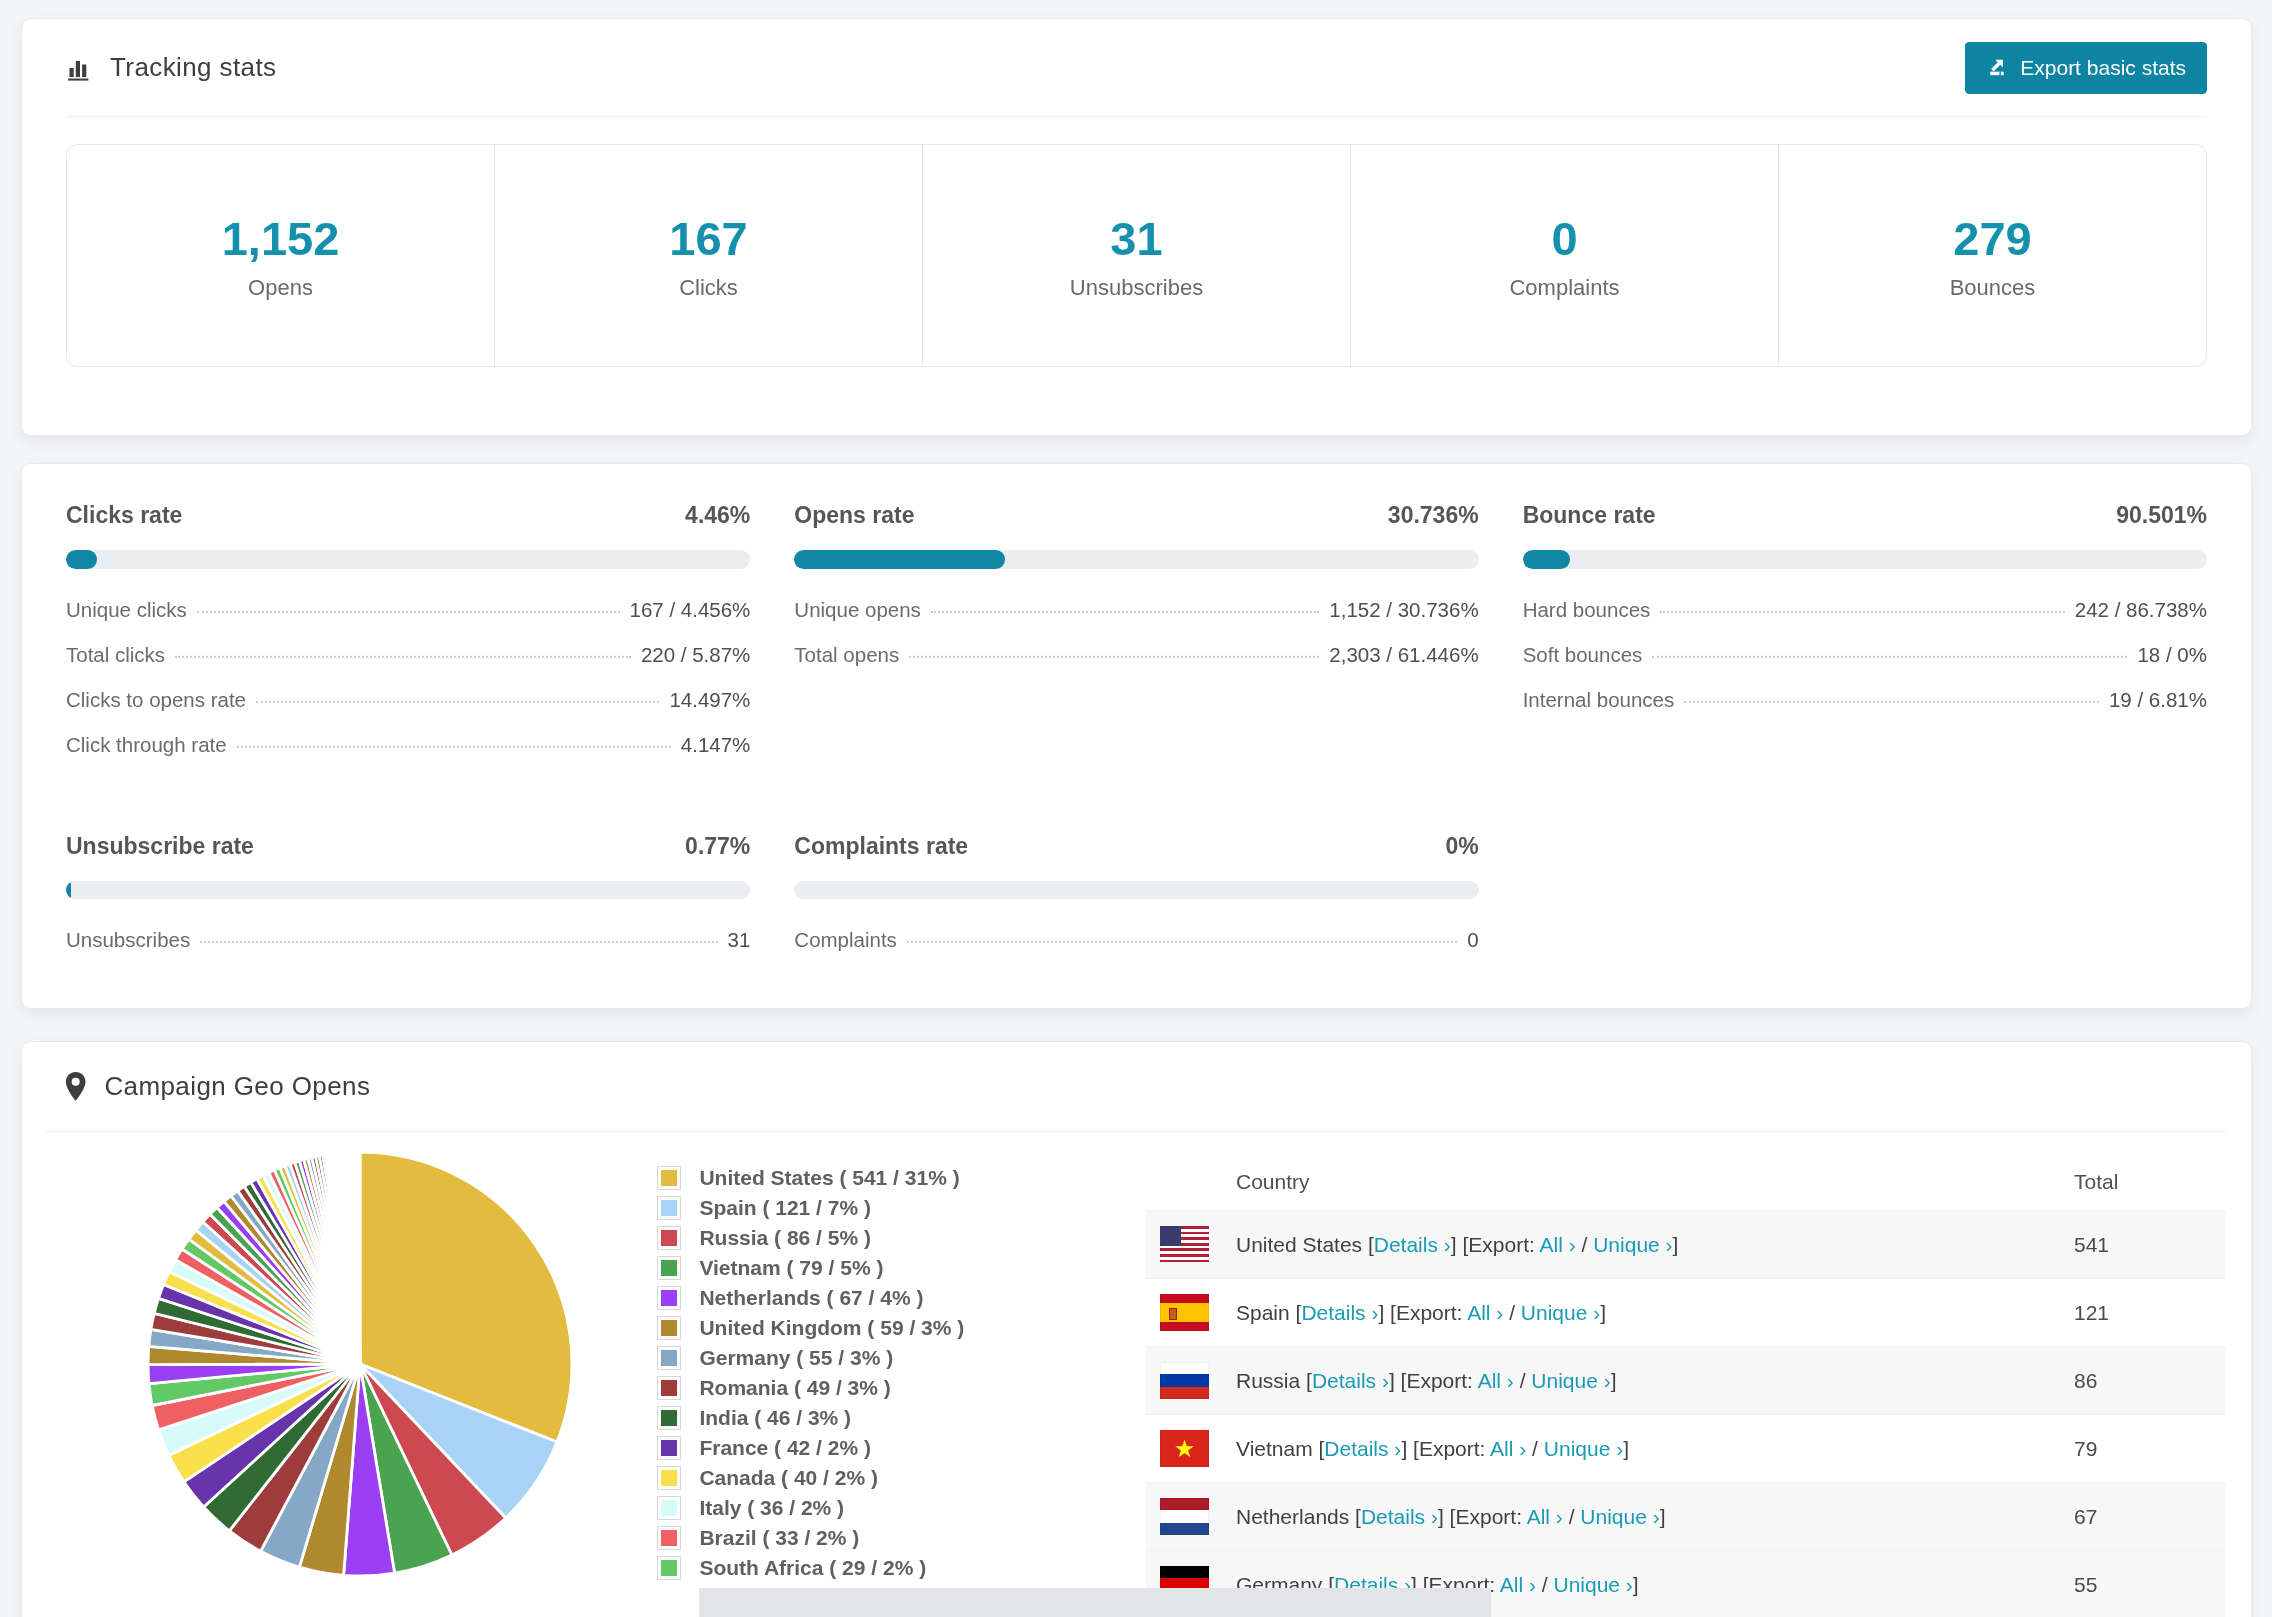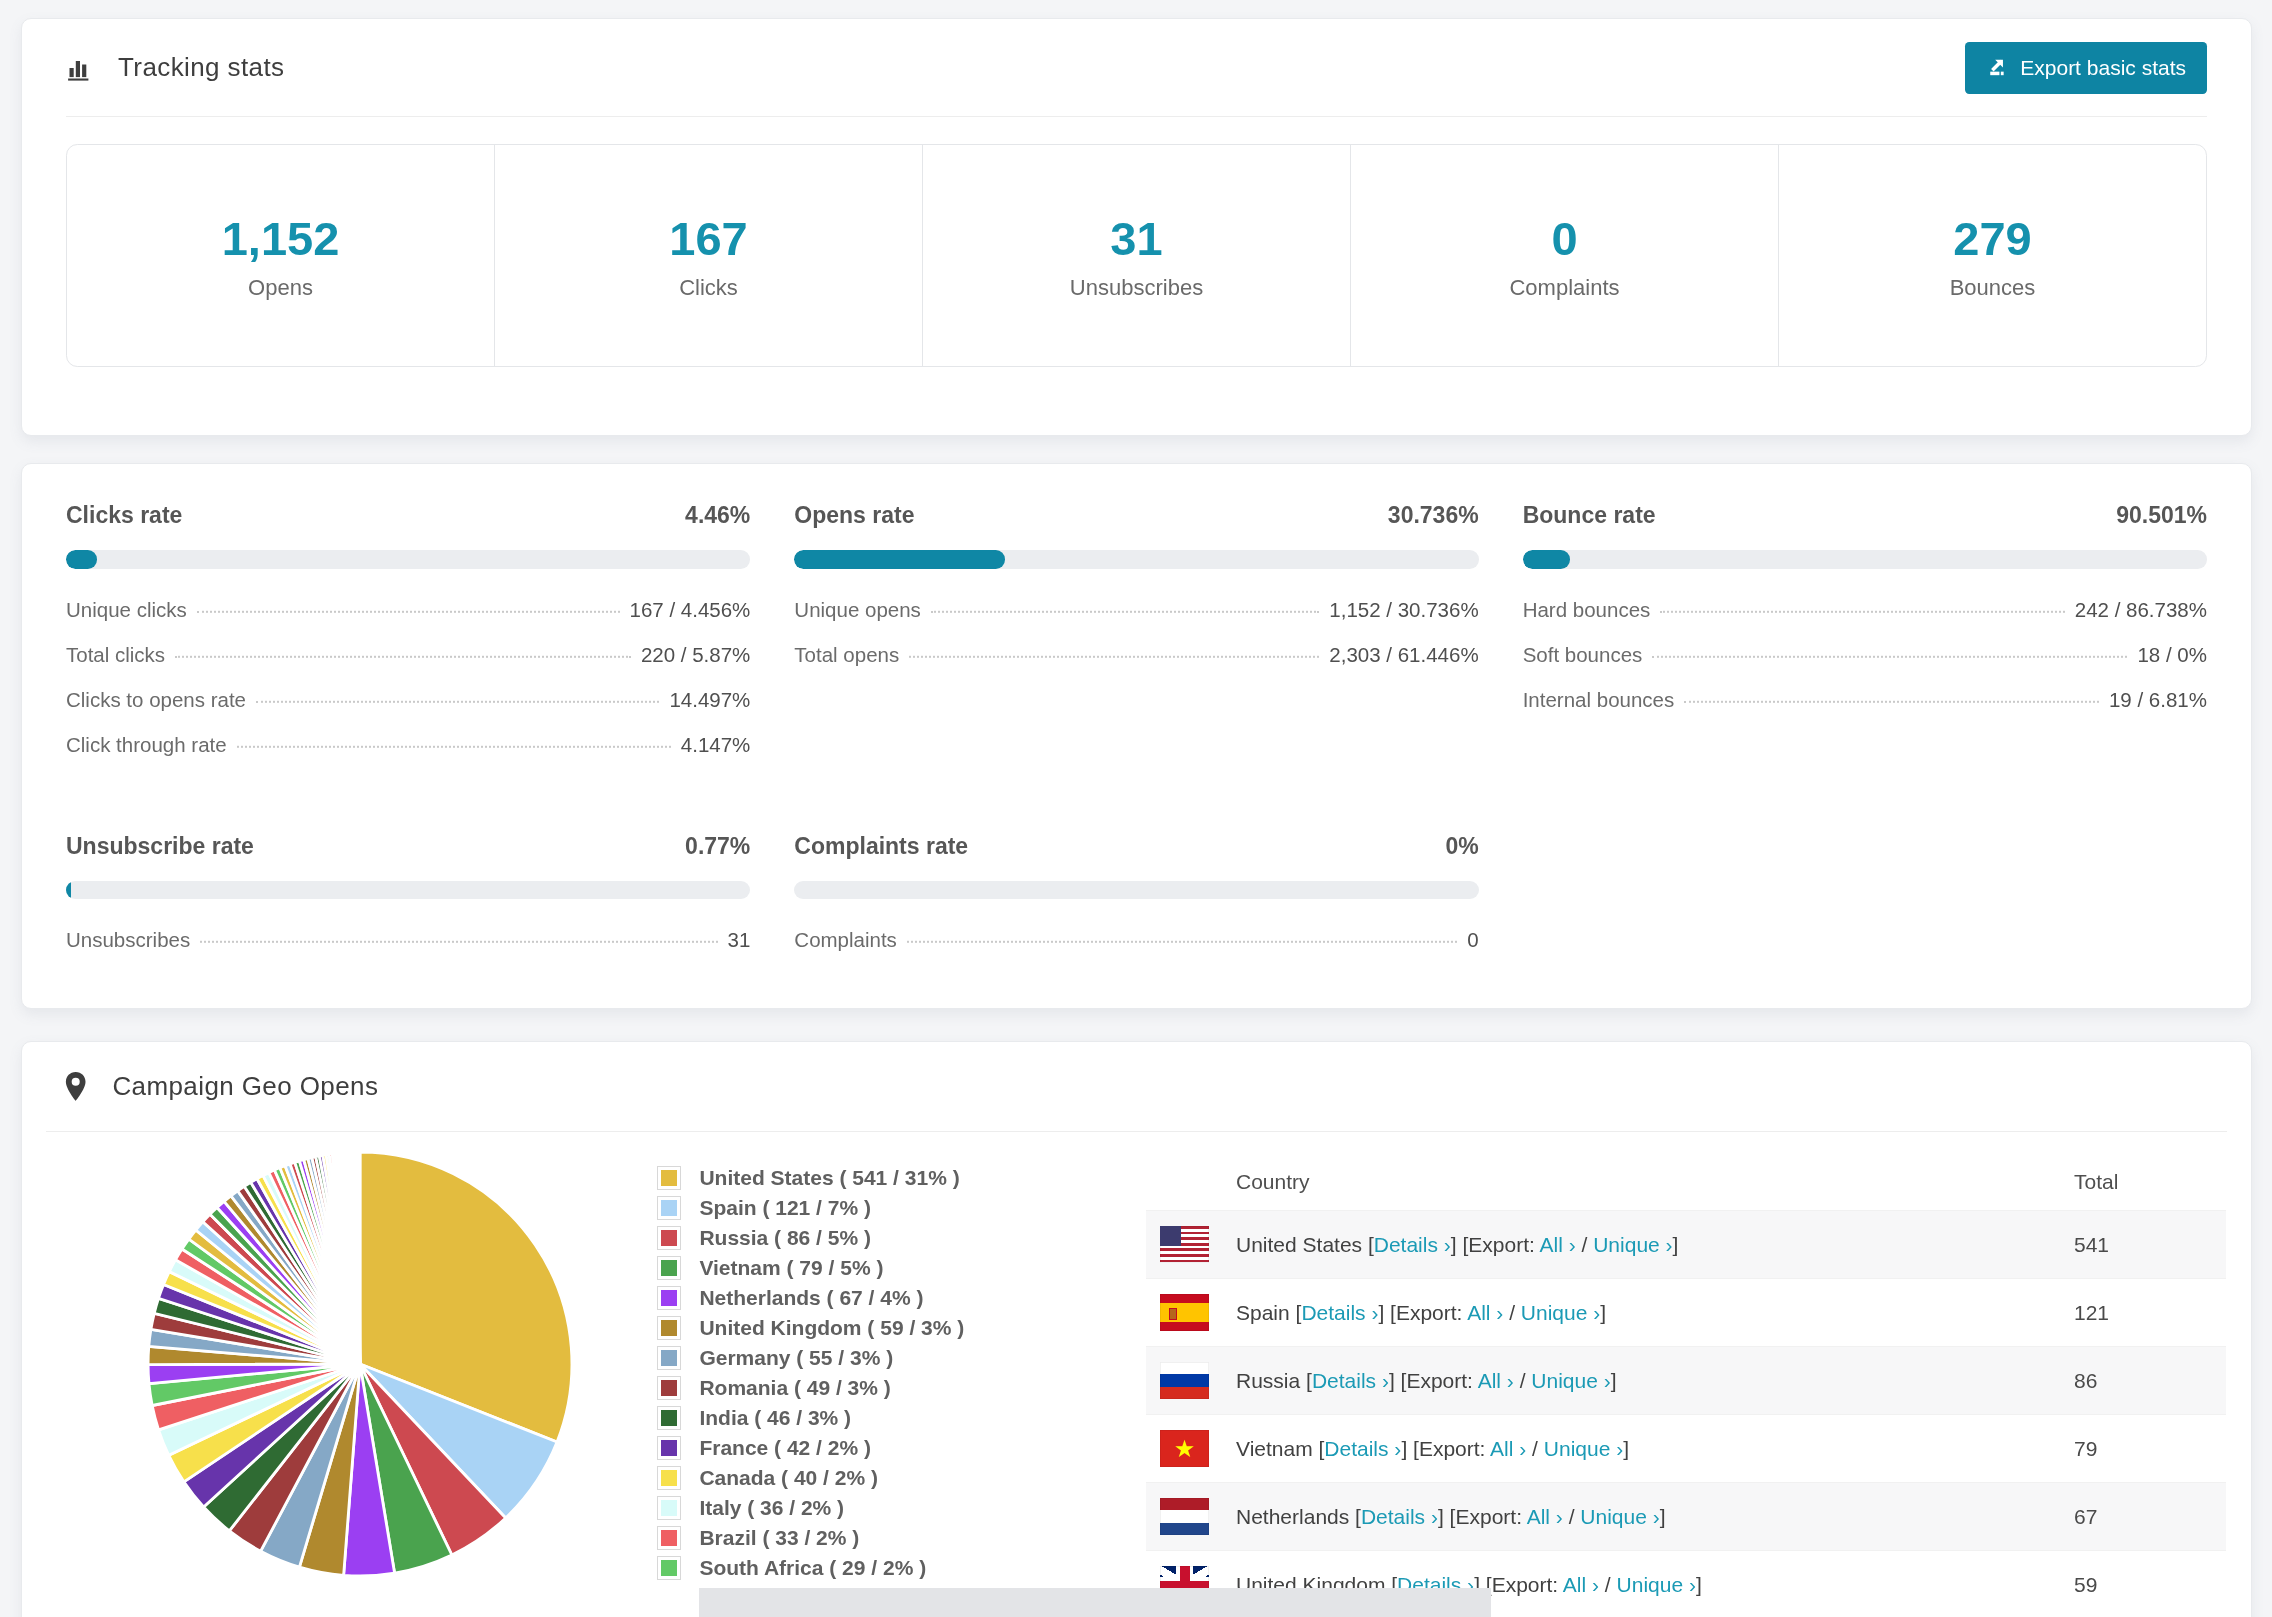--- a/index.html
+++ b/index.html
@@ -5,21 +5,21 @@
   * { margin:0; padding:0; box-sizing:border-box; }
   html,body { width:2273px; height:1618px; overflow:hidden; }
   body { background:#f4f5f7; font-family:"Liberation Sans", sans-serif; color:#4a4a4a; position:relative; }
   .page { position:absolute; left:0; top:0; width:2273px; height:1618px; padding:18.4px 21px 0; }
 
   .card { background:#ffffff; border:1.4px solid #e8eaed; border-radius:10px;
           box-shadow:0 5.6px 12.7px rgba(110,120,135,0.10); position:relative; }
 
   
   .card-header { display:flex; align-items:center; height:97px; padding:0 44px; }
-  .card-title { font-size:26px; color:#3e3e3e; letter-spacing:0.4px; display:flex; align-items:center; gap:24px; }
+  .card-title { font-size:26px; color:#3e3e3e; letter-spacing:0.4px; display:flex; align-items:center; gap:16px; }
   .card-title svg { display:block; }
   .hdr-divider { border-top:1.4px solid #ededed; margin:0 44px; }
 
   .btn-export { margin-left:auto; background:#0e84a3; color:#fff; font-size:21px;
                 border:none; border-radius:4.2px; padding:12px 21px; display:flex; align-items:center; gap:11.3px;
                 cursor:pointer; font-family:inherit; }
 
   .stats-row { margin:27px 44px 0; border:1.4px solid #e4e6e9; border-radius:11.3px; height:223px; display:flex; }
   .stat-box { flex:1; display:flex; flex-direction:column; align-items:center; justify-content:center; border-right:1.4px solid #e4e6e9; }
   .stat-box:last-child { border-right:none; }
@@ -419,25 +419,20 @@
             <div class="gt-row">
               <span class="flag flag-vn"></span>
               <span class="gt-name-cell"><span>Vietnam</span> [<a href="#">Details ›</a>] [Export: <a href="#">All ›</a> / <a href="#">Unique ›</a>]</span>
               <span class="gt-total-val">79</span>
             </div>
             <div class="gt-row striped">
               <span class="flag flag-nl"></span>
               <span class="gt-name-cell"><span>Netherlands</span> [<a href="#">Details ›</a>] [Export: <a href="#">All ›</a> / <a href="#">Unique ›</a>]</span>
               <span class="gt-total-val">67</span>
             </div>
-            <div class="gt-row">
-              <span class="flag flag-gb"></span>
-              <span class="gt-name-cell"><span>United Kingdom</span> [<a href="#">Details ›</a>] [Export: <a href="#">All ›</a> / <a href="#">Unique ›</a>]</span>
-              <span class="gt-total-val">59</span>
-            </div>
             <div class="gt-row striped">
               <span class="flag flag-de"></span>
               <span class="gt-name-cell"><span>Germany</span> [<a href="#">Details ›</a>] [Export: <a href="#">All ›</a> / <a href="#">Unique ›</a>]</span>
               <span class="gt-total-val">55</span>
             </div>
           </div>
       </div>
     </div>
   </div>
 

